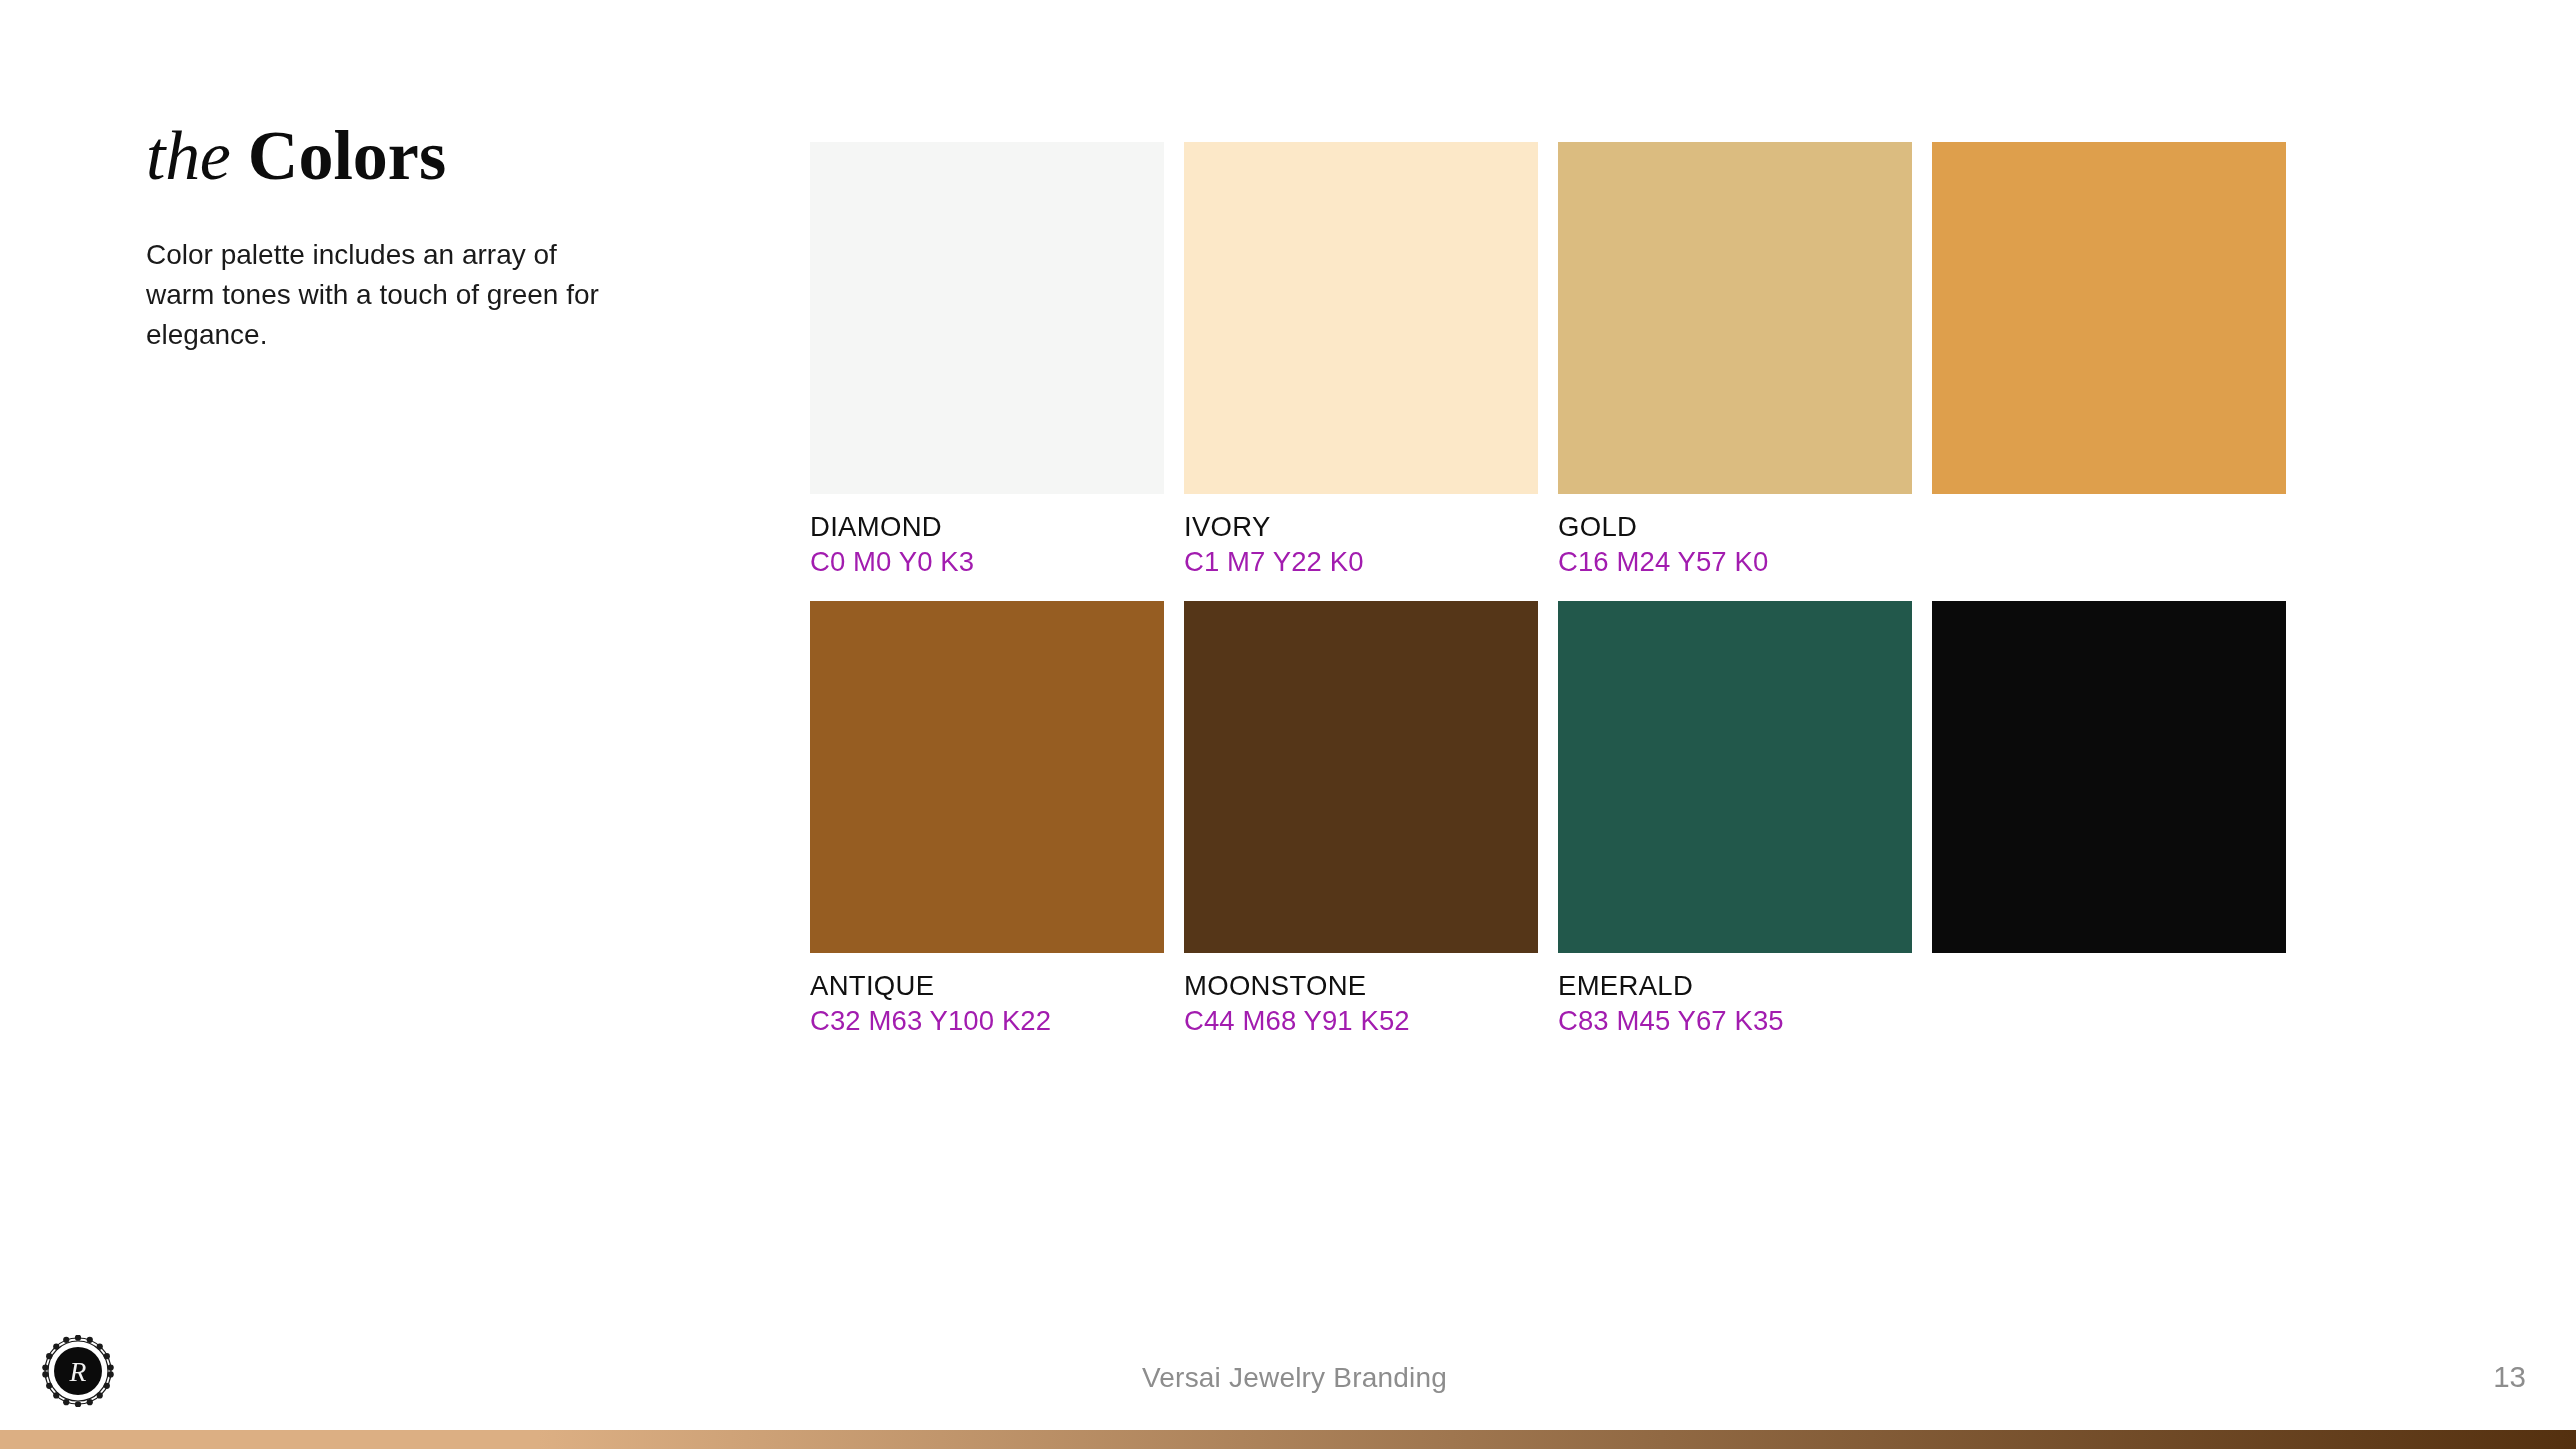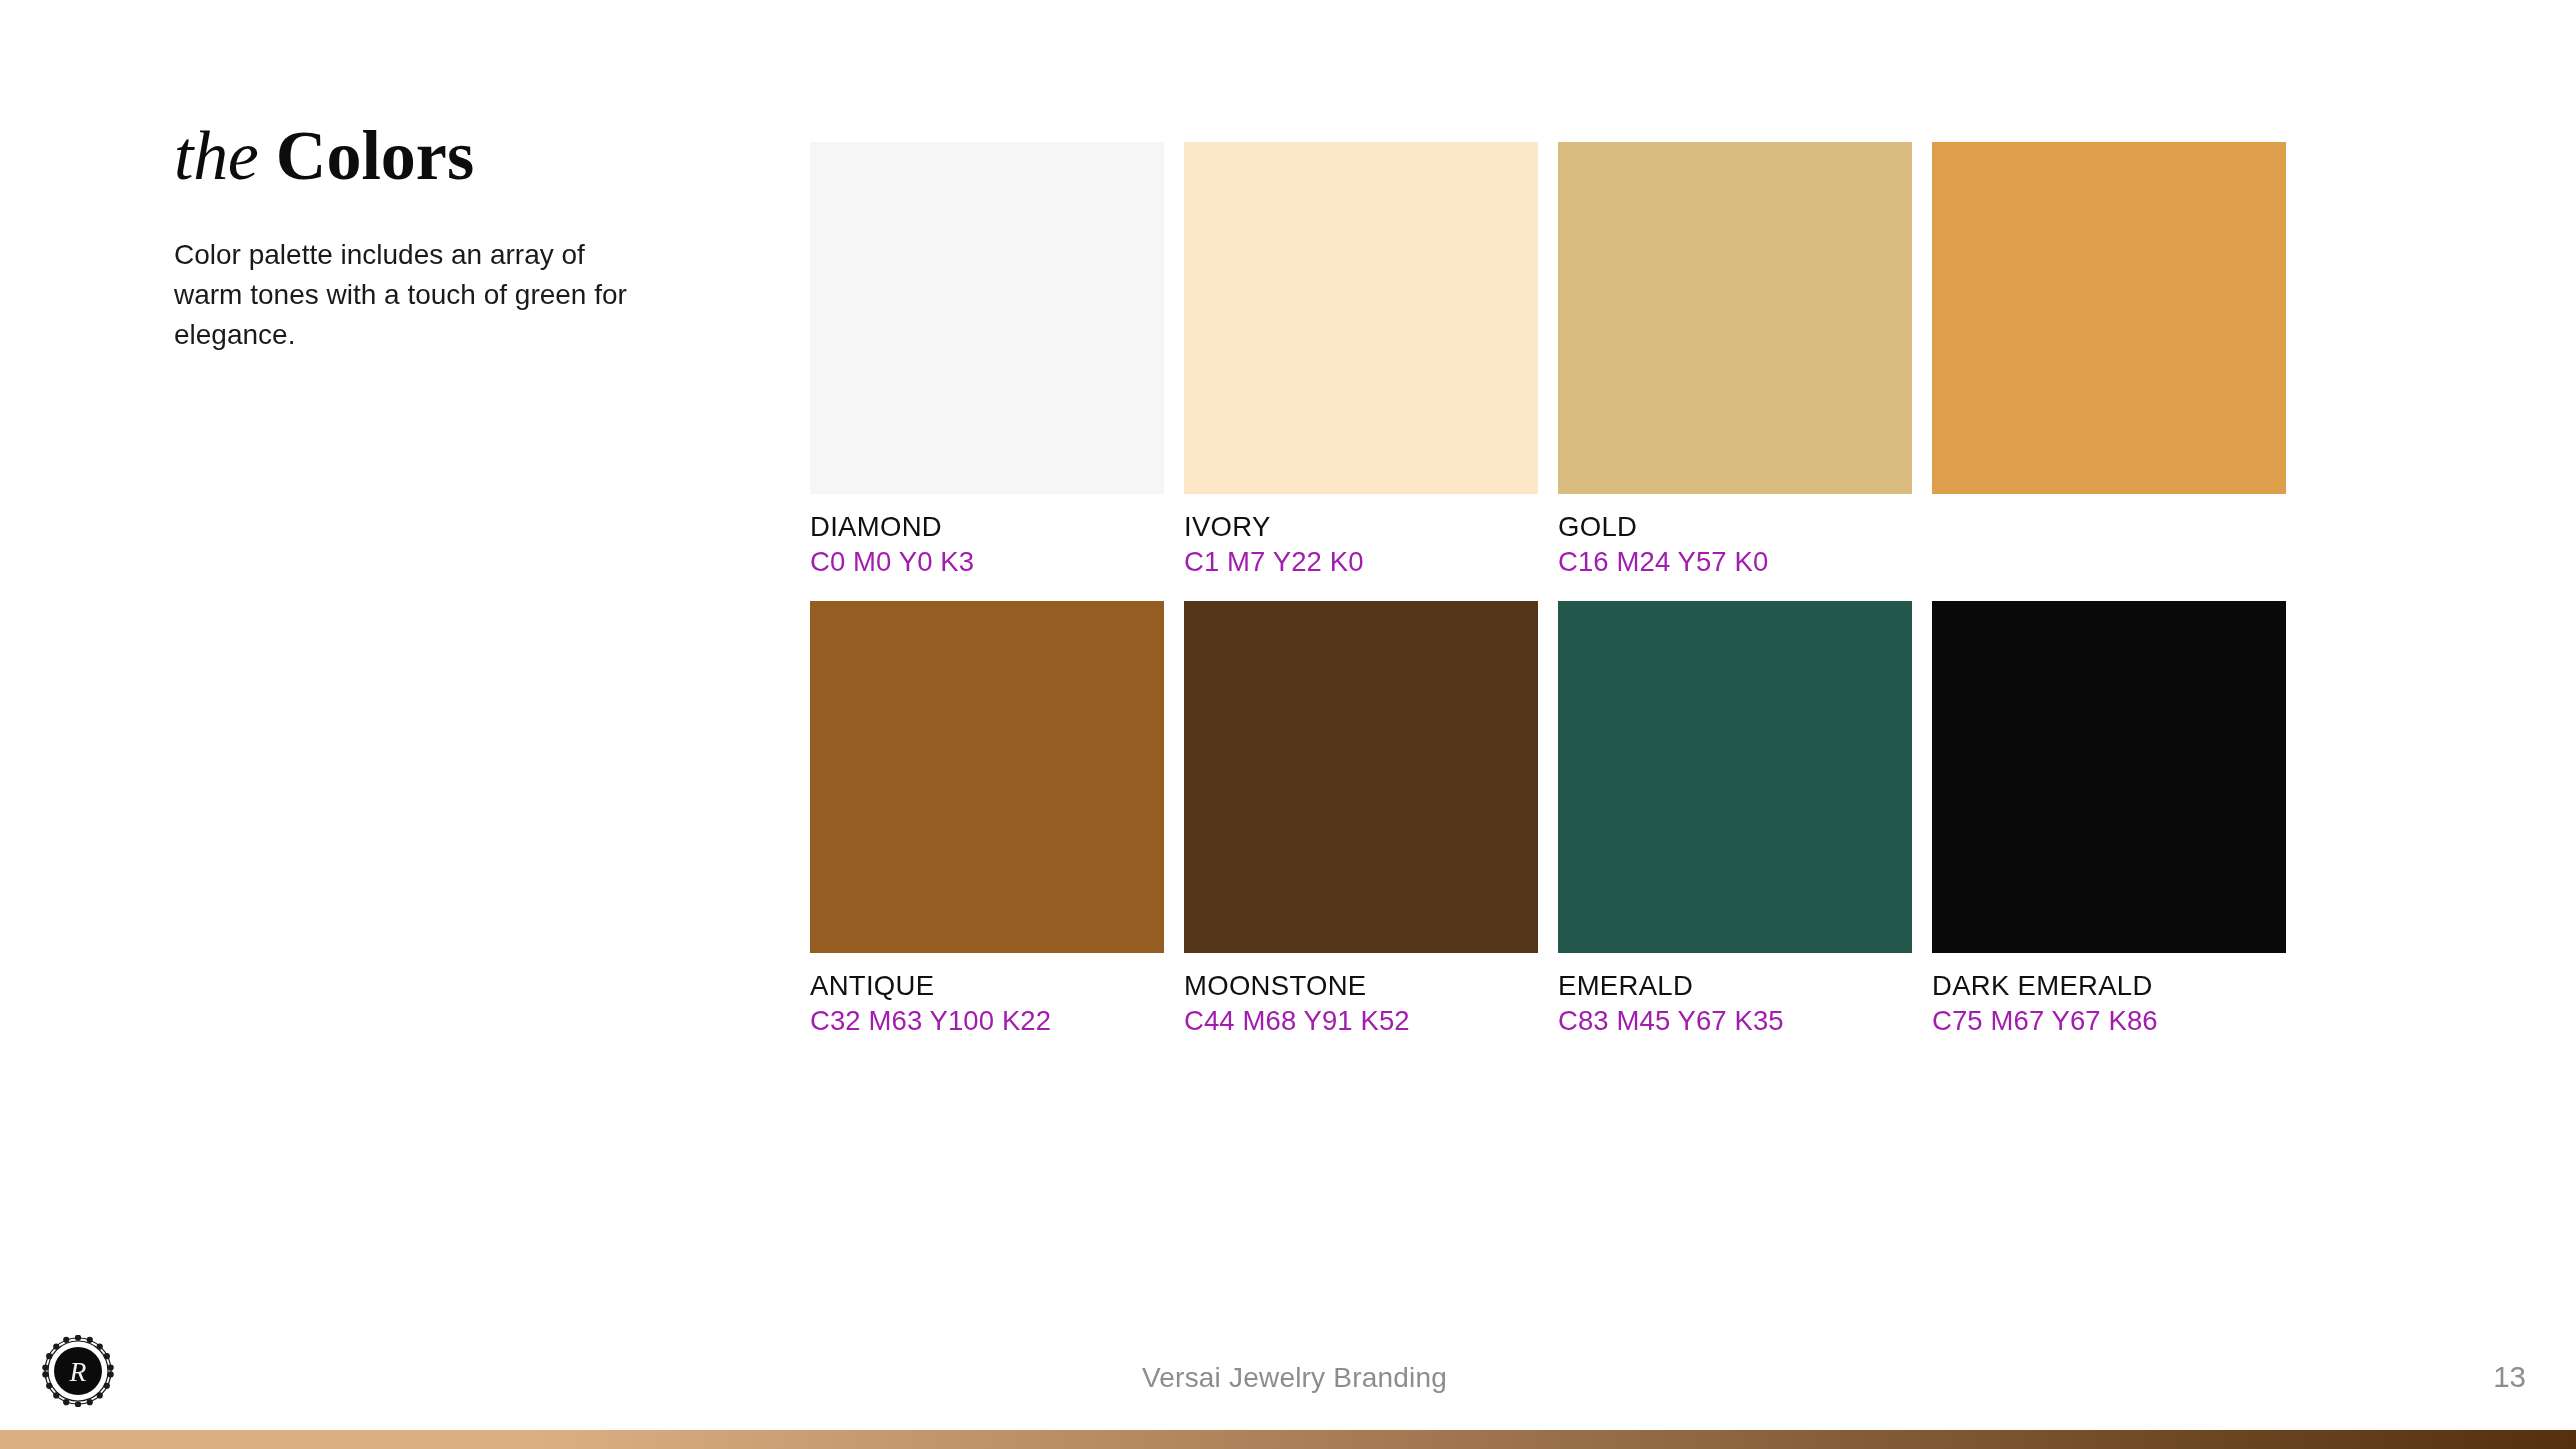--- a/index.html
+++ b/index.html
@@ -19,21 +19,21 @@
   
   #slide {
     position: absolute;
     inset: 0;
     background: #ffffff;
   }
 
   
   #heading-block {
     position: absolute;
-    left: 174px;
+    left: 146px;
     top: 119px;
     width: 510px;
   }
   #page-title {
     font-family: "Liberation Serif", "DejaVu Serif", serif;
     font-size: 70px;
     line-height: 1.05;
     color: #0c0c0c;
     margin: 0;
     white-space: nowrap;
@@ -201,24 +201,20 @@
     <div class="swatch-cell">
       <span class="swatch-chip" style="background:#22584B;"></span>
       <div class="swatch-meta">
         <div class="swatch-name">EMERALD</div>
         <div class="swatch-cmyk">C83 M45 Y67 K35</div>
       </div>
     </div>
 
     <div class="swatch-cell">
       <span class="swatch-chip" style="background:#0A0A0A;"></span>
-      <div class="swatch-meta">
-        <div class="swatch-name">DARK EMERALD</div>
-        <div class="swatch-cmyk">C75 M67 Y67 K86</div>
-      </div>
     </div>
 
   </div>
 
   <div id="footer-logo">
     <svg viewBox="0 0 120 120" xmlns="http://www.w3.org/2000/svg">
       <g fill="none" stroke="#1a1a1a" stroke-width="2">
         <circle cx="60" cy="60" r="55"></circle>
         <circle cx="60" cy="60" r="50"></circle>
       </g>

